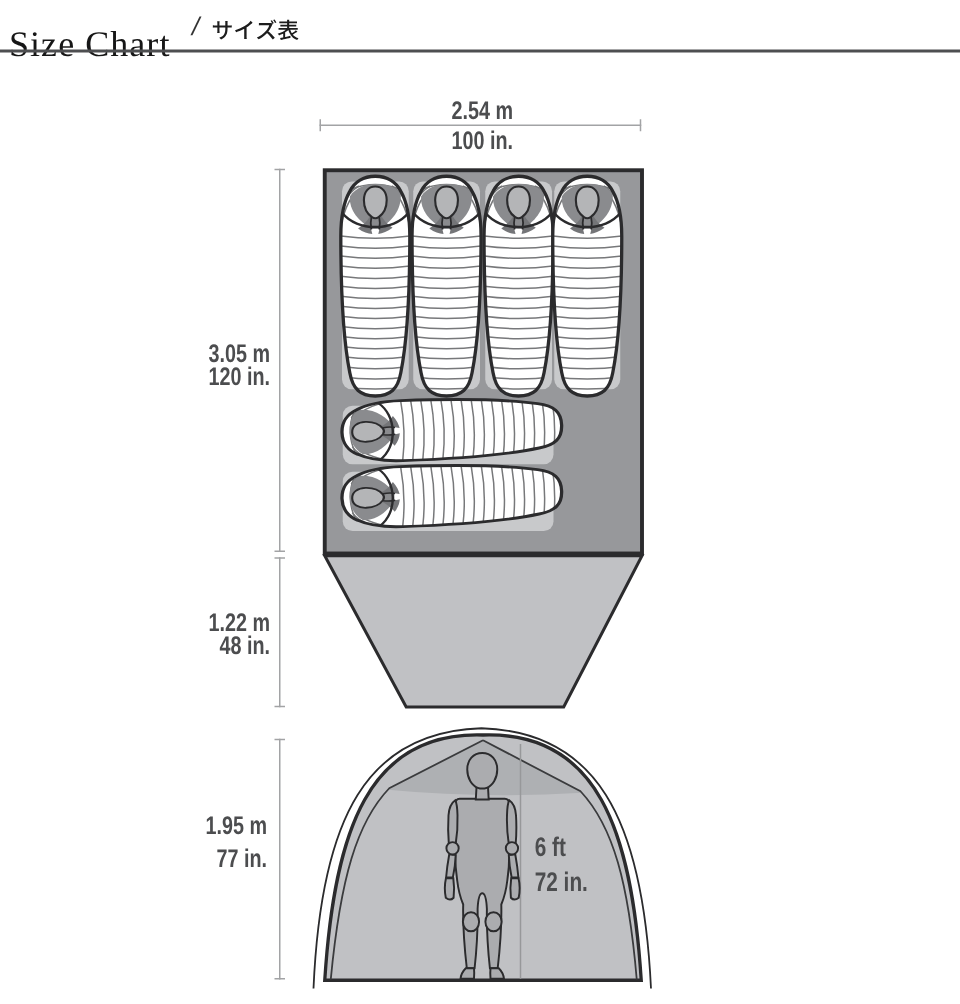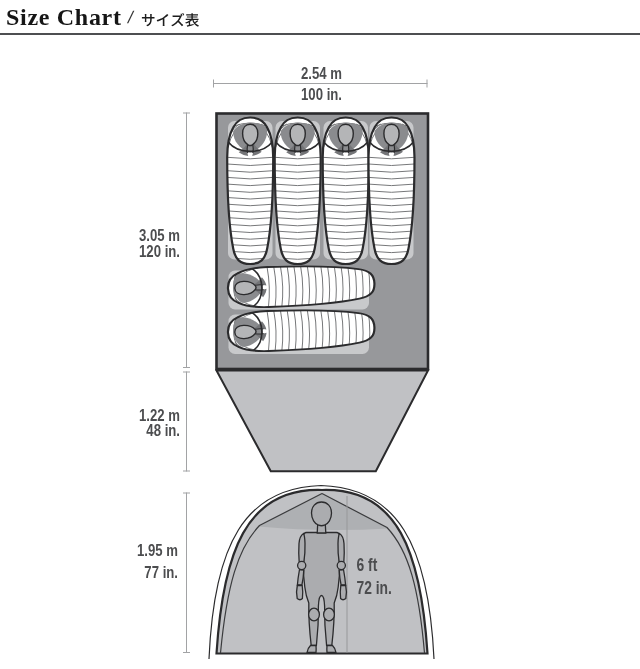--- a/index.html
+++ b/index.html
@@ -1,18 +1,18 @@
 <!DOCTYPE html>
 <html><head>
 <meta charset="utf-8">
 <style>
   html,body{margin:0;padding:0;}
   body{width:640px;height:669px;background:#ffffff;font-family:"Liberation Sans",sans-serif;overflow:hidden;position:relative;}
   .hdr{position:absolute;left:0;top:0;width:640px;}
-  .title{position:absolute;left:6px;top:4px;font-family:"Liberation Serif",serif;font-weight:bold;font-size:24px;letter-spacing:0.7px;color:#161616;white-space:nowrap;}
+  .title{position:absolute;left:6px;top:17px;font-family:"Liberation Serif",serif;font-weight:normal;font-size:24px;letter-spacing:0.7px;color:#161616;white-space:nowrap;}
   .slash{position:absolute;left:128px;top:8px;font-family:"Liberation Sans",sans-serif;font-size:17px;color:#333;transform:skewX(-12deg);}
   .jpsvg{position:absolute;left:140px;top:10px;}
   .rule{position:absolute;left:0;top:33px;width:640px;height:2px;background:#4e4f51;}
   svg{position:absolute;left:0;top:0;}
   text{font-family:"Liberation Sans",sans-serif;font-weight:bold;fill:#4c4d4f;}
 </style>
 </head>
 <body>
 
 <div class="hdr">

